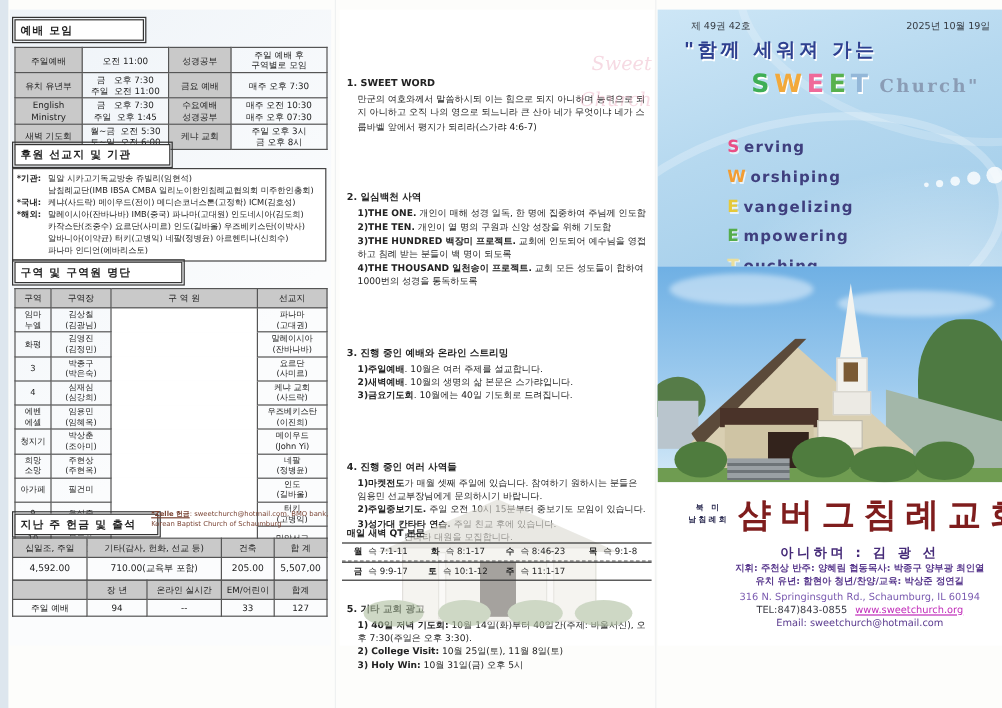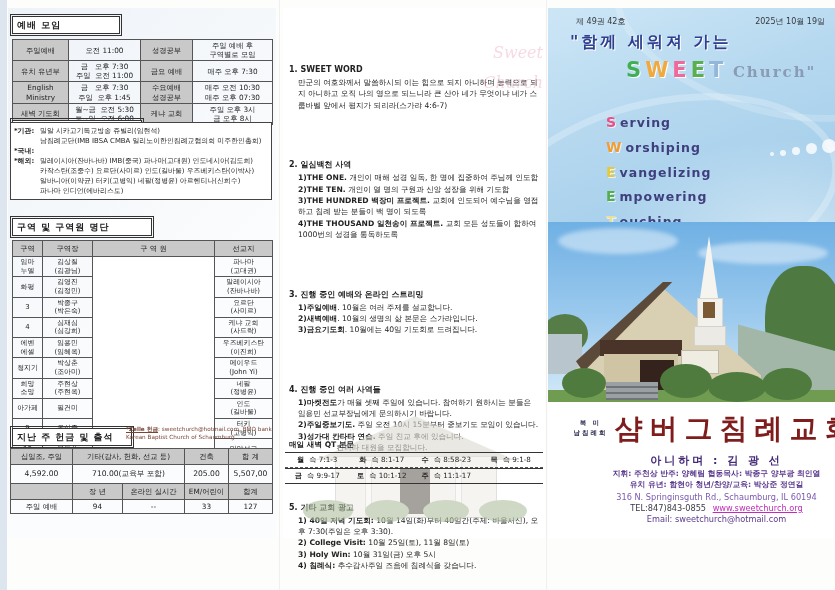--- a/index.html
+++ b/index.html
@@ -16,21 +16,21 @@
   table{border-collapse:collapse;table-layout:fixed;}
   td,th{border:1px solid #555;font-size:7.3px;text-align:center;vertical-align:middle;
         padding:1px 1px;font-weight:normal;line-height:1.25;}
   .gray{background:#c9c9c9;}
 
   
   .panel-left{position:absolute;left:8px;top:8px;width:268px;height:530px;
               background:linear-gradient(135deg,#eef3f8 0%,#fbfcfd 60%);}
   .worship-table{position:absolute;left:4px;top:31px;width:260px;}
   .worship-table td{height:17px;}
-  .missions-box{position:absolute;left:2px;top:114px;width:254px;border:1px solid #444;
+  .missions-box{position:absolute;left:2px;top:132px;width:254px;border:1px solid #444;
                 background:#fff;padding:3px 3px;font-size:6.9px;line-height:1.45;}
   .m-entry{display:flex;}
   .m-lead{flex:0 0 26px;font-weight:bold;}
   .m-rest{flex:1;}
   .districts-table{position:absolute;left:4px;top:232px;width:260px;border:1px solid #555;}
   .districts-table th{height:13px;background:#c9c9c9;}
   .districts-table td{height:16.5px;font-size:6.9px;}
   .districts-table td.mc{border-top:0;border-bottom:0;background:#fff;}
   .zelle{position:absolute;left:118px;top:418px;width:148px;font-size:5.7px;line-height:1.35;color:#7a4434;}
   .zelle .lead{text-decoration:underline;font-weight:bold;}
@@ -195,20 +195,21 @@
     <div class="missions-box">
 
         <div class="m-entry">
           <span class="m-lead">*기관:</span>
           <span class="m-rest pre">밀알 시카고기독교방송 쥬빌리(임현석)
 남침례교단(IMB IBSA CMBA 일리노이한인침례교협의회 미주한인총회)</span>
         </div>
 
         <div class="m-entry">
           <span class="m-lead">*국내:</span>
+          <span class="m-rest pre">케냐(사드락) 메이우드(전이) 메디슨코너스톤(고정학) ICM(김호성)</span>
         </div>
 
         <div class="m-entry">
           <span class="m-lead">*해외:</span>
           <span class="m-rest pre">말레이시아(잔바나바) IMB(중국) 파나마(고대원) 인도네시아(김도희)
 카작스탄(조중수) 요르단(사미르) 인도(길바울) 우즈베키스탄(이박사)
 알바니아(이약균) 터키(고병익) 네팔(정병윤) 아르헨티나(신희수)
 파나마 인디언(에바리스토)</span>
         </div>
 
@@ -434,21 +435,20 @@
 &nbsp;&nbsp;&nbsp;&nbsp;&nbsp;&nbsp;&nbsp;&nbsp;&nbsp;&nbsp;&nbsp;&nbsp;&nbsp;&nbsp;&nbsp;&nbsp;칸타타 대원을 모집합니다.</span></div>
         </div>
       </div>
 
       <div class="sec">
         <div class="sec-title">5. 기타 교회 광고</div>
         <div class="sec-body">
           <div class="line pre"><span class="lead">1) 40일 저녁 기도회:</span><span> 10월 14일(화)부터 40일간(주제: 바울서신), 오후 7:30(주일은 오후 3:30).</span></div>
             <div class="line pre"><span class="lead">2) College Visit:</span><span> 10월 25일(토), 11월 8일(토)</span></div>
             <div class="line pre"><span class="lead">3) Holy Win:</span><span> 10월 31일(금) 오후 5시</span></div>
-            <div class="line pre"><span class="lead">4) 침례식:</span><span> 추수감사주일 즈음에 침례식을 갖습니다.</span></div>
         </div>
       </div>
     </div>
 
     <div class="mid-photo">
       <div class="mp-roof"></div>
       <div class="mp-wall"></div>
       <div class="mp-col1"></div>
       <div class="mp-col2"></div>
       <div class="mp-door"></div>
@@ -456,29 +456,29 @@
       <div class="mp-bush" style="left:70px;width:44px;"></div>
       <div class="mp-bush" style="left:128px;width:46px;"></div>
       <div class="mp-bush" style="left:184px;width:48px;"></div>
     </div>
 
     <div class="qt-block">
       <div class="qt-title">매일 새벽 QT 본문</div>
       <div class="qt-row r1">
         <div class="qt-cell">
             <span class="qt-day">월</span>
-            <span class="qt-ref">슥 7:1-3</span>
+            <span class="qt-ref">슥 7:1-11</span>
           </div>
           <div class="qt-cell">
             <span class="qt-day">화</span>
             <span class="qt-ref">슥 8:1-17</span>
           </div>
           <div class="qt-cell">
             <span class="qt-day">수</span>
-            <span class="qt-ref">슥 8:58-23</span>
+            <span class="qt-ref">슥 8:46-23</span>
           </div>
           <div class="qt-cell">
             <span class="qt-day">목</span>
             <span class="qt-ref">슥 9:1-8</span>
           </div>
       </div>
       <div class="qt-row r2">
         <div class="qt-cell">
             <span class="qt-day">금</span>
             <span class="qt-ref">슥 9:9-17</span>

